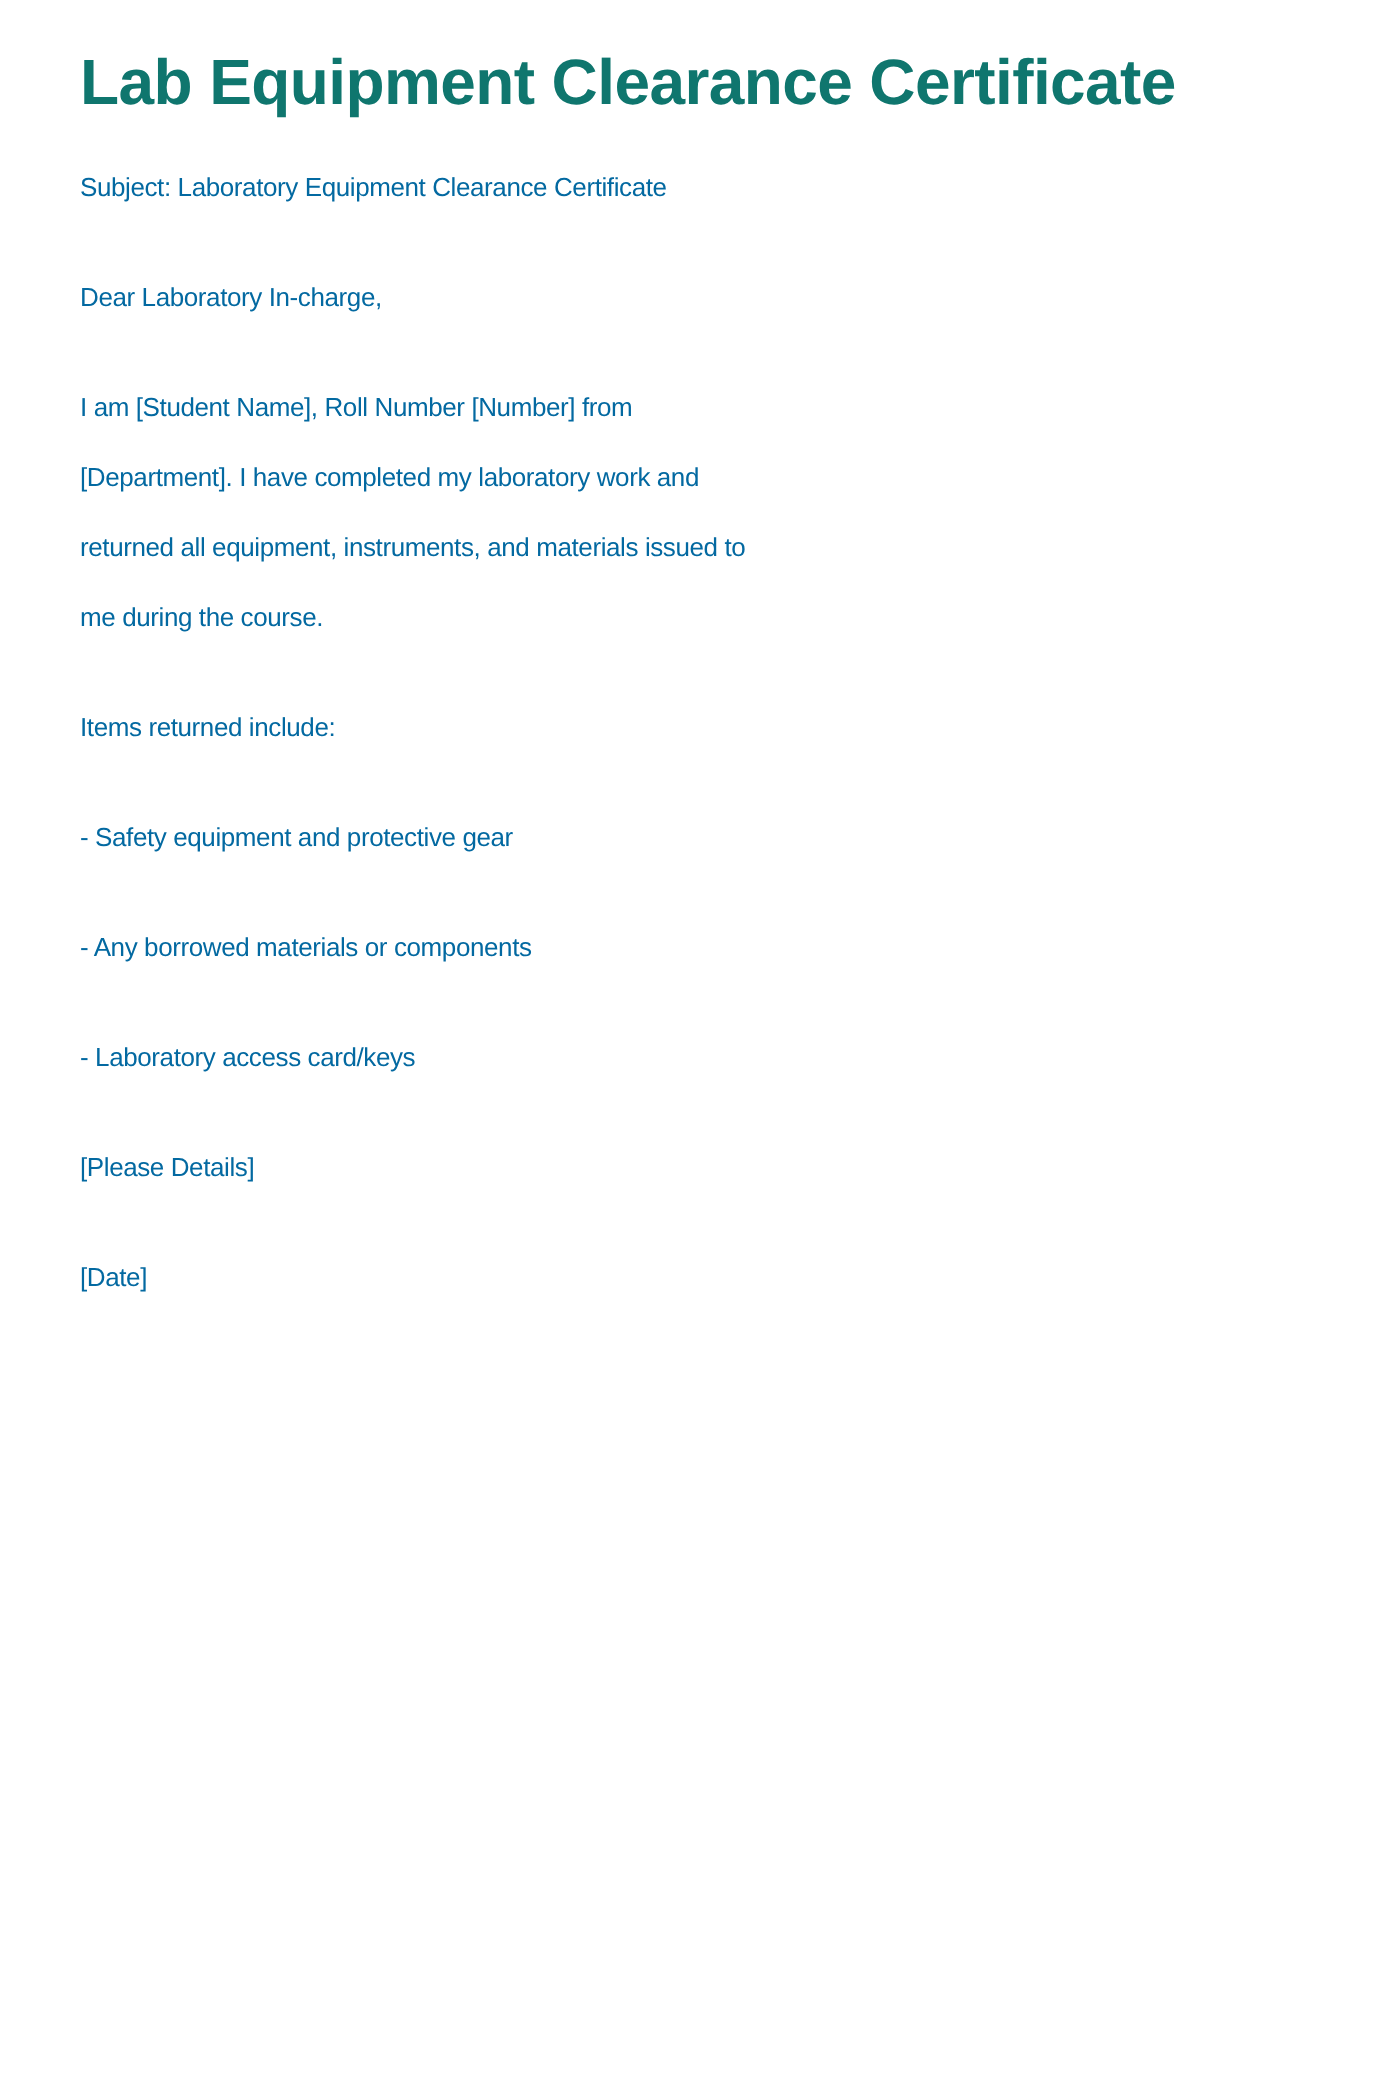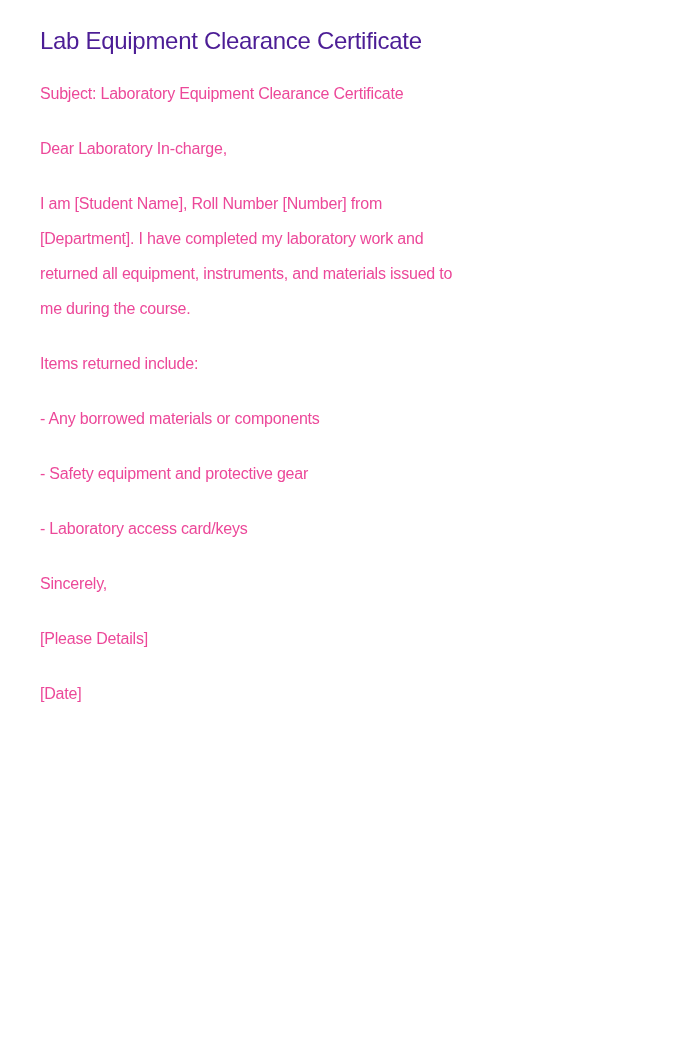--- a/index.html
+++ b/index.html
@@ -15,48 +15,47 @@
   }
   .page {
     box-sizing: border-box;
     width: 700px;
     height: 1042px;
     padding: 26px 40px 0 40px;
     background: #ffffff;
   }
   .doc-title {
     margin: 0 0 20px 0;
-    font-size: 24px;
+    font-size: 32px;
     line-height: 30px;
-    font-weight: 400;
-    color: #4c1d95;
+    font-weight: 700;
+    color: #0f766e;
     letter-spacing: -0.3px;
   }
   .doc-paragraph {
     margin: 0 0 20px 0;
-    font-size: 16px;
+    font-size: 13px;
     line-height: 35px;
     font-weight: 400;
-    color: #ec4899;
+    color: #0369a1;
     letter-spacing: -0.2px;
     white-space: pre-line; 
   }
 </style>
 </head>
 <body>
 
 <div class="page">
   <h1 class="doc-title">Lab Equipment Clearance Certificate</h1>
 
   <p class="doc-paragraph">Subject: Laboratory Equipment Clearance Certificate</p>
   <p class="doc-paragraph">Dear Laboratory In-charge,</p>
   <p class="doc-paragraph">I am [Student Name], Roll Number [Number] from
 [Department]. I have completed my laboratory work and
 returned all equipment, instruments, and materials issued to
 me during the course.</p>
   <p class="doc-paragraph">Items returned include:</p>
+  <p class="doc-paragraph">- Safety equipment and protective gear</p>
   <p class="doc-paragraph">- Any borrowed materials or components</p>
-  <p class="doc-paragraph">- Safety equipment and protective gear</p>
   <p class="doc-paragraph">- Laboratory access card/keys</p>
-  <p class="doc-paragraph">Sincerely,</p>
   <p class="doc-paragraph">[Please Details]</p>
   <p class="doc-paragraph">[Date]</p>
 </div>
 
 </body></html>

